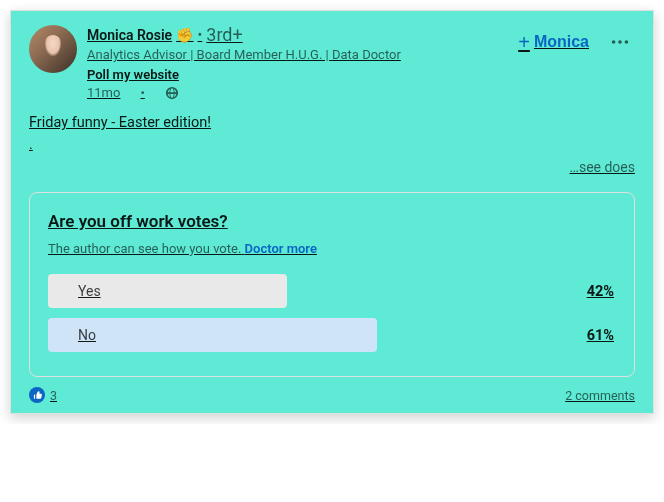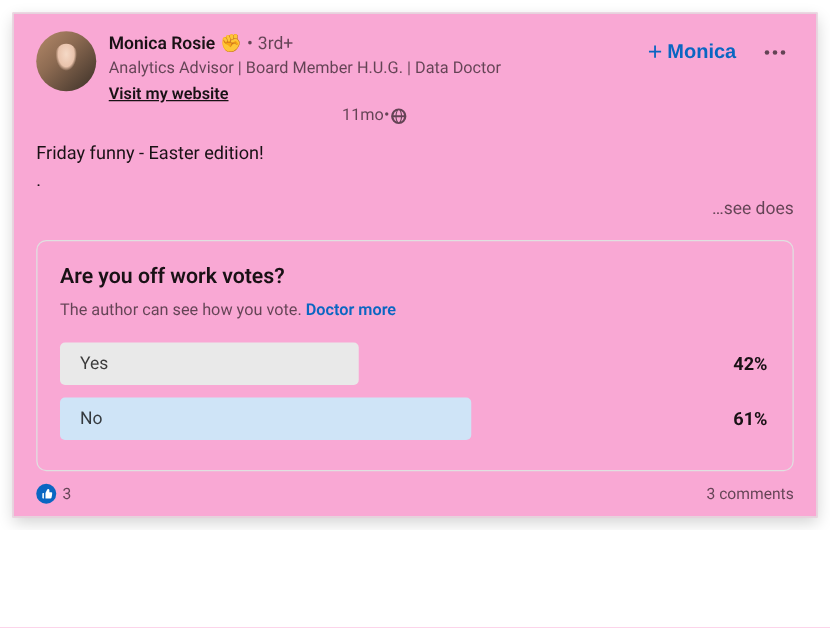--- a/index.html
+++ b/index.html
@@ -1,45 +1,46 @@
 <!DOCTYPE html>
 <html><head>
   <meta charset="utf-8">
   <style>
     * { margin: 0; padding: 0; box-sizing: border-box; }
     body { font-family: -apple-system, BlinkMacSystemFont, "Segoe UI", Roboto, sans-serif; background: #fff; padding: 10px; }
     .card {
       width: 644px;
-      background: #f9a8d4;
+      background: #5eead4;
       border: 1px solid #e0e0e0;
       box-shadow: 0 4px 12px rgba(0,0,0,0.18);
       padding: 14px 18px 10px 18px;
       position: relative;
       color: rgba(0,0,0,0.9);
+      text-decoration: underline;
     }
     .header-row { display: flex; align-items: flex-start; }
     .avatar {
       width: 48px; height: 48px; border-radius: 50%;
       background: linear-gradient(135deg, #b58a6a 0%, #8d6b52 40%, #3a2f27 100%);
       flex-shrink: 0; margin-right: 10px; position: relative; overflow: hidden;
     }
     .avatar::after {
       content: ""; position: absolute; left: 14px; top: 10px; width: 20px; height: 24px;
       background: radial-gradient(ellipse at 50% 35%, #f5d9c6 0%, #e9c3ac 45%, transparent 60%);
       border-radius: 50% 50% 45% 45%;
     }
     .meta { flex: 1; min-width: 0; }
     .name-line { display: flex; align-items: center; gap: 4px; font-size: 14px; line-height: 20px; }
     .name { font-weight: 600; color: rgba(0,0,0,0.9); }
     .fist { font-size: 14px; }
     .dot-sep { color: rgba(0,0,0,0.6); }
-    .degree { color: rgba(0,0,0,0.6); font-size: 14px; }
+    .degree { color: rgba(0,0,0,0.6); font-size: 18px; }
     .headline { color: rgba(0,0,0,0.6); font-size: 13px; line-height: 18px; margin-top: 1px; }
     .website-link { color: rgba(0,0,0,0.9); font-size: 13px; font-weight: 600; text-decoration: underline; display: inline-block; margin-top: 2px; }
-    .time-line { display: flex; align-items: center; gap: 0; color: rgba(0,0,0,0.6); font-size: 13px; margin-top: 2px; justify-content: center; }
+    .time-line { display: flex; align-items: center; gap: 20px; color: rgba(0,0,0,0.6); font-size: 13px; margin-top: 2px; }
     .globe-icon svg { display: block; }
     .actions { display: flex; align-items: center; gap: 10px; margin-left: auto; padding-top: 2px; }
     .follow-btn {
       display: flex; align-items: center; gap: 4px;
       color: #0a66c2; font-weight: 600; font-size: 16px;
       background: none; border: none; cursor: pointer; padding: 4px 6px;
     }
     .follow-btn .plus { font-size: 20px; line-height: 16px; font-weight: 400; }
     .overflow-btn { background: none; border: none; cursor: pointer; padding: 4px; display: flex; }
     .overflow-btn svg { display: block; }
@@ -51,21 +52,21 @@
       padding: 18px 18px 14px 18px;
     }
     .poll-question { font-size: 17px; font-weight: 600; color: rgba(0,0,0,0.9); }
     .poll-sub { font-size: 13px; color: rgba(0,0,0,0.6); margin-top: 10px; }
     .poll-sub .learn-more { color: #0a66c2; font-weight: 600; }
     .poll-options { margin-top: 18px; }
     .poll-option { position: relative; height: 34px; margin-bottom: 10px; display: flex; align-items: center; }
     .poll-bar { position: absolute; left: 0; top: 0; bottom: 0; border-radius: 4px; }
     .poll-bar.gray { background: #e9e9e9; }
     .poll-bar.blue { background: #cfe4f7; }
-    .poll-label { position: relative; z-index: 1; padding-left: 16px; font-size: 14px; color: rgba(0,0,0,0.75); }
+    .poll-label { position: relative; z-index: 1; padding-left: 30px; font-size: 14px; color: rgba(0,0,0,0.75); }
     .poll-pct { margin-left: auto; font-size: 14.5px; font-weight: 700; color: rgba(0,0,0,0.9); padding-right: 2px; text-align: center; }
     .poll-footer { font-size: 13.5px; color: rgba(0,0,0,0.6); margin-top: 8px; }
     .social-row {
       display: flex; align-items: center; margin-top: 10px;
       font-size: 12.5px; color: rgba(0,0,0,0.6);
     }
     .react-badge {
       width: 16px; height: 16px; border-radius: 50%;
       background: #0a66c2; display: flex; align-items: center; justify-content: center;
       margin-right: 5px; flex-shrink: 0;
@@ -81,21 +82,21 @@
   <div class="header-row">
     <div class="avatar"></div>
     <div class="meta">
       <div class="name-line">
         <span class="name">Monica Rosie</span>
         <span class="fist">✊</span>
         <span class="dot-sep">•</span>
         <span class="degree">3rd+</span>
       </div>
       <div class="headline">Analytics Advisor | Board Member H.U.G. | Data Doctor</div>
-      <a class="website-link">Visit my website</a>
+      <a class="website-link">Poll my website</a>
       <div class="time-line">
         <span>11mo</span>
         <span>•</span>
         <span class="globe-icon">
           <svg width="14" height="14" viewBox="0 0 16 16" fill="rgba(0,0,0,0.6)">
               <path d="M8 1a7 7 0 100 14A7 7 0 008 1zm4.9 6H11c-.1-1.6-.5-3-1.1-4a5.5 5.5 0 013 4zM8 13.5c-.8 0-1.8-1.8-2-4.5h4c-.2 2.7-1.2 4.5-2 4.5zM6 7c.2-2.7 1.2-4.5 2-4.5S9.8 4.3 10 7H6zM6.1 3A10.5 10.5 0 005 7H3.1a5.5 5.5 0 013-4zM3.1 9H5c.1 1.6.5 3 1.1 4a5.5 5.5 0 01-3-4zm6.8 4c.6-1 1-2.4 1.1-4h1.9a5.5 5.5 0 01-3 4z"></path>
             </svg>
         </span>
       </div>
     </div>
@@ -143,16 +144,16 @@
       </div>
   </div>
 
   <div class="social-row">
     <span class="react-badge">
       <svg width="10" height="10" viewBox="0 0 16 16" fill="#fff">
           <path d="M4 7h1v7H4a1 1 0 01-1-1V8a1 1 0 011-1zm3 0l2.2-4.4A1.5 1.5 0 0112 3.4V6h2.3a1.5 1.5 0 011.47 1.8l-1 5A1.5 1.5 0 0113.3 14H7V7z"></path>
         </svg>
     </span>
     <span>3</span>
-    <span class="comments-count">3 comments</span>
+    <span class="comments-count">2 comments</span>
   </div>
 
 </div>
 
 </body></html>

